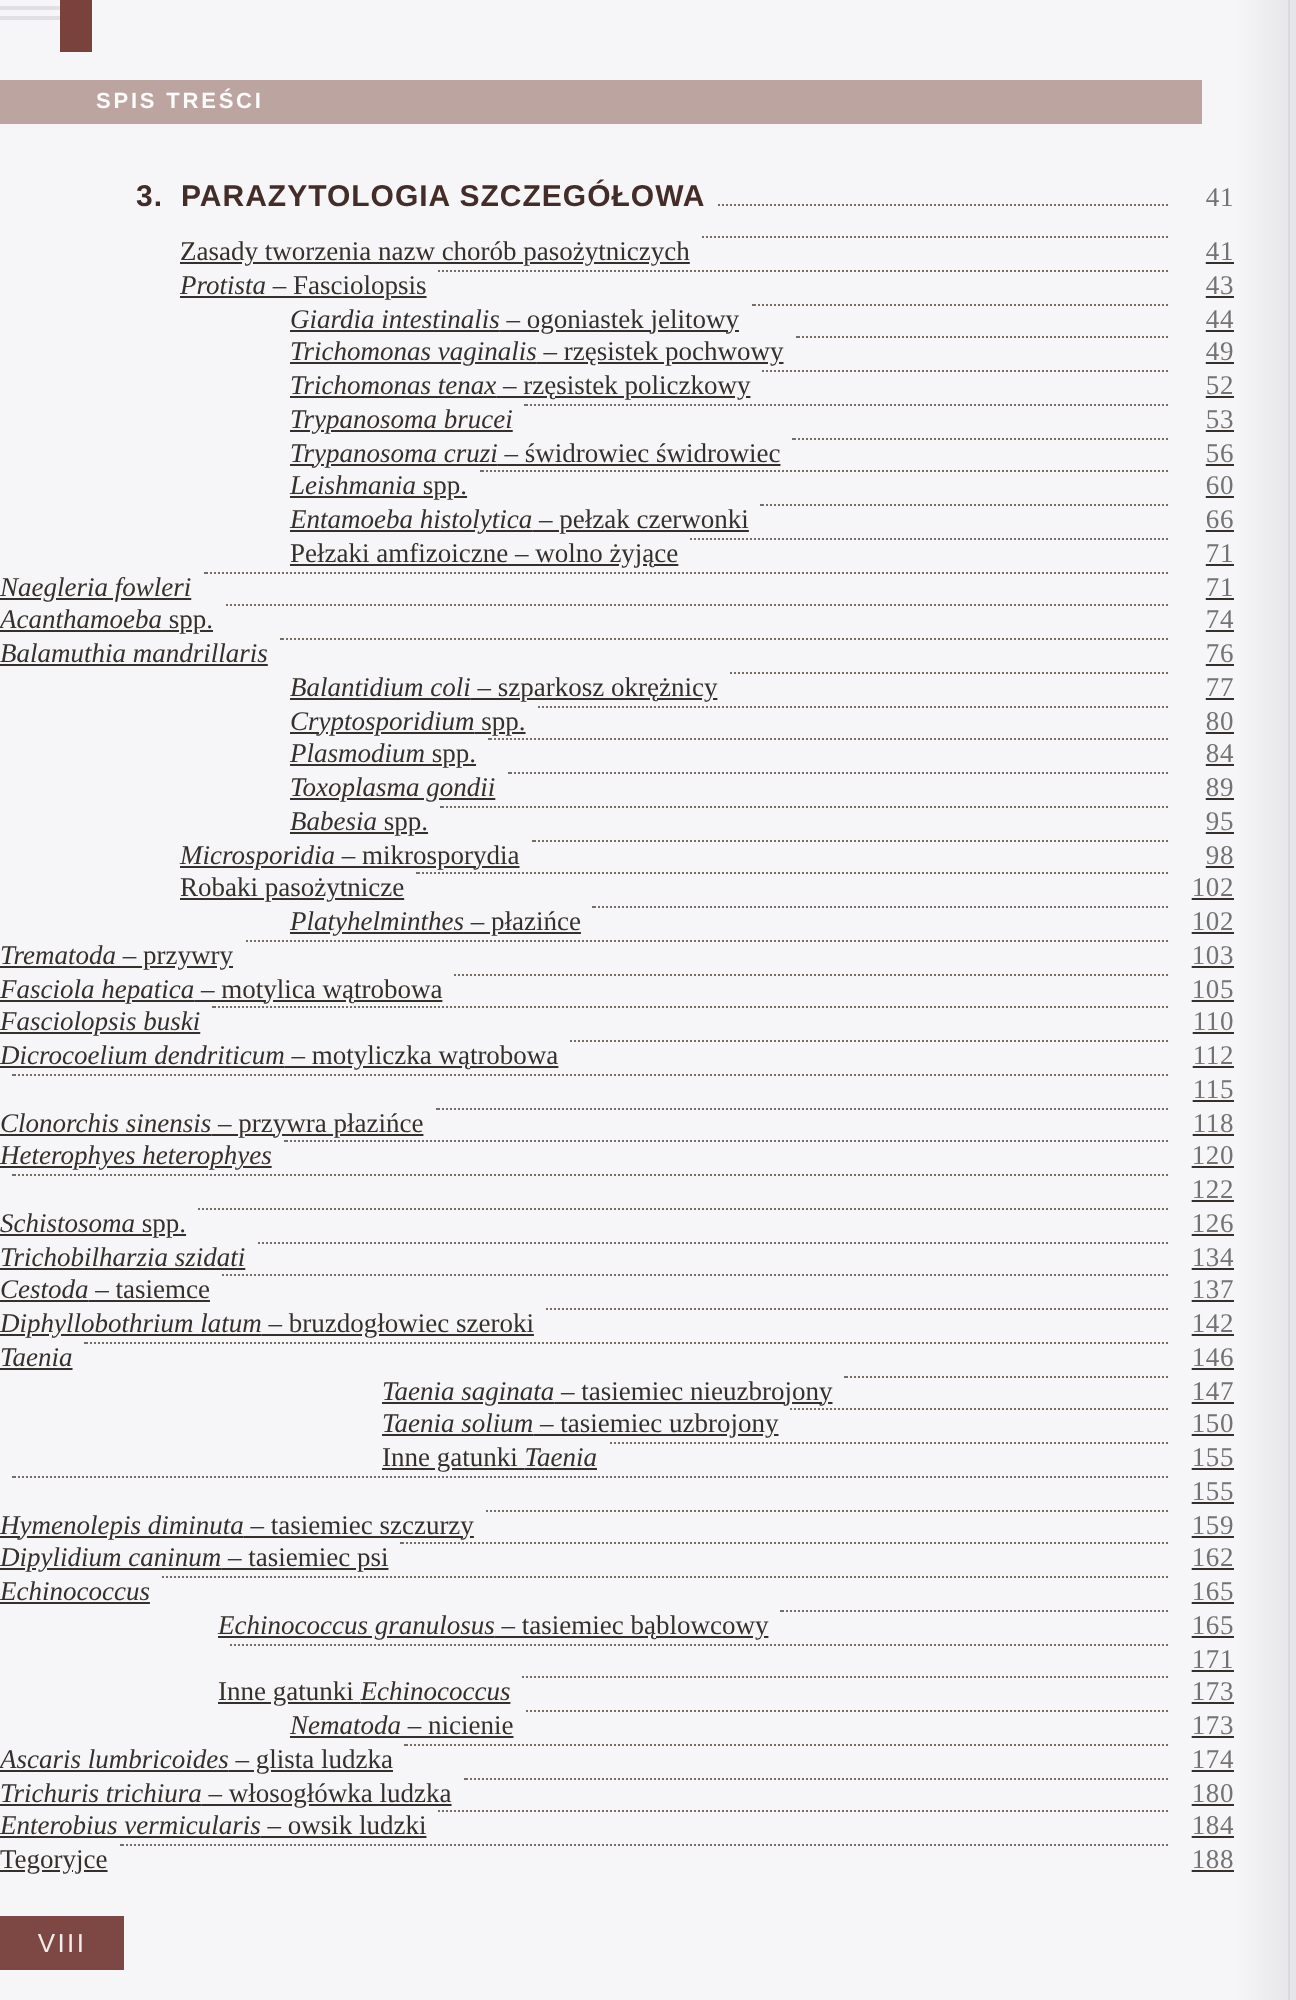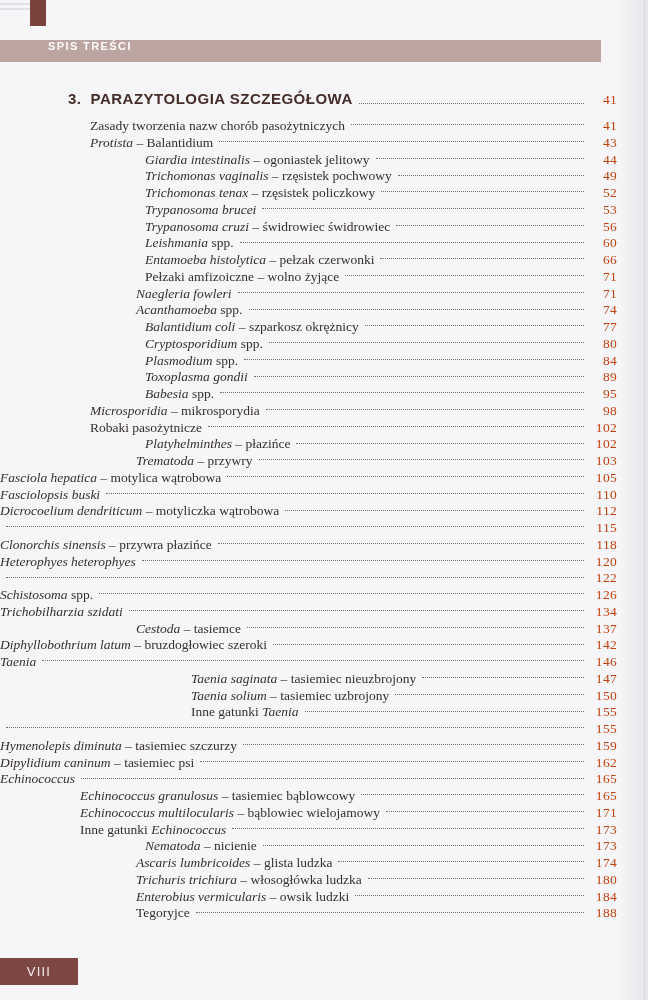--- a/index.html
+++ b/index.html
@@ -16,59 +16,59 @@
     pointer-events:none;
   }
   .edge-line{position:absolute;top:0;left:644px;width:1px;height:1000px;background:#dbd9de;}
   .streak{position:absolute;background:#e2e0e4;}
   .streak.s1{left:0;top:3px;width:46px;height:2px;}
   .streak.s2{left:0;top:8px;width:38px;height:2px;}
   .corner-tab{position:absolute;left:30px;top:0;width:16px;height:26px;background:#7a423d;}
   
   .header-bar{
     position:absolute;left:0;top:40px;width:601px;height:22px;
-    background:#bca5a1;display:flex;
+    background:#bca5a1;display:flex;align-items:center;
   }
   .header-bar .label{
     margin-left:48px;
     font-family:"Liberation Sans","DejaVu Sans",sans-serif;
     font-size:11px;font-weight:600;letter-spacing:1.4px;color:#fdfcfc;
   }
   
   .content{position:absolute;left:0;top:89px;width:617px;}
-  .row{display:flex;align-items:center;line-height:16.75px;height:16.75px;font-size:13.5px;}
+  .row{display:flex;align-items:flex-start;line-height:16.75px;height:16.75px;font-size:13.5px;text-decoration:underline;}
   .chapter-row{
     height:19px;line-height:19px;margin-bottom:10px;
     font-family:"Liberation Sans","DejaVu Sans",sans-serif;
     font-weight:700;font-size:15px;letter-spacing:0.5px;color:#442d29;
     display:flex;align-items:baseline;padding-left:68px;
   }
   .chapter-row .chnum{margin-right:9px;}
   .leader{
     flex:1 1 auto;
     border-bottom:1.6px dotted #776d63;
     margin:0 5px 3px 6px;
     min-width:12px;
   }
   .pg{
     flex:0 0 auto;min-width:28px;text-align:right;
     font-family:"Liberation Serif","DejaVu Serif",serif;
-    font-weight:400;font-size:13.5px;color:#c2410c;letter-spacing:0.3px;
+    font-weight:400;font-size:13.5px;color:#737373;letter-spacing:0.3px;
   }
   .t i{font-style:italic;}
   .t{white-space:nowrap;}
   .lvl1{padding-left:90px;}
   .lvl2{padding-left:113px;margin-left:32px;}
-  .lvl3{padding-left:136px;}
+  .lvl3{}
   .lvl4{}
   .lvl5{padding-left:180px;margin-left:11px;}
-  .lvl6{padding-left:80px;}
+  .lvl6{padding-left:109px;}
   
   .footer-box{
-    position:absolute;left:0;top:958px;width:78px;height:27px;
+    position:absolute;left:0;top:958px;width:62px;height:27px;
     background:#7d4843;display:flex;align-items:center;justify-content:center;
     font-family:"Liberation Sans","DejaVu Sans",sans-serif;
     font-size:13px;letter-spacing:1.2px;color:#f3ecea;
   }
 </style>
 </head>
 <body>
 
 <div class="streak s1"></div>
 <div class="streak s2"></div>
@@ -87,21 +87,21 @@
     <span class="leader"></span>
     <span class="pg">41</span>
   </div>
   <div id="toc-list">
       <div class="row lvl1">
         <span class="t"><span>Zasady tworzenia nazw chorób pasożytniczych</span></span>
         <span class="leader"></span>
         <span class="pg">41</span>
       </div>
       <div class="row lvl1">
-        <span class="t"><i>Protista</i><span> – Balantidium</span></span>
+        <span class="t"><i>Protista</i><span> – Fasciolopsis</span></span>
         <span class="leader"></span>
         <span class="pg">43</span>
       </div>
       <div class="row lvl2">
         <span class="t"><i>Giardia intestinalis</i><span> – ogoniastek jelitowy</span></span>
         <span class="leader"></span>
         <span class="pg">44</span>
       </div>
       <div class="row lvl2">
         <span class="t"><i>Trichomonas vaginalis</i><span> – rzęsistek pochwowy</span></span>
@@ -140,20 +140,25 @@
       </div>
       <div class="row lvl3">
         <span class="t"><i>Naegleria fowleri</i></span>
         <span class="leader"></span>
         <span class="pg">71</span>
       </div>
       <div class="row lvl3">
         <span class="t"><i>Acanthamoeba</i><span> spp.</span></span>
         <span class="leader"></span>
         <span class="pg">74</span>
+      </div>
+      <div class="row lvl3">
+        <span class="t"><i>Balamuthia mandrillaris</i></span>
+        <span class="leader"></span>
+        <span class="pg">76</span>
       </div>
       <div class="row lvl2">
         <span class="t"><i>Balantidium coli</i><span> – szparkosz okrężnicy</span></span>
         <span class="leader"></span>
         <span class="pg">77</span>
       </div>
       <div class="row lvl2">
         <span class="t"><i>Cryptosporidium</i><span> spp.</span></span>
         <span class="leader"></span>
         <span class="pg">80</span>
@@ -284,21 +289,20 @@
         <span class="t"><i>Echinococcus</i></span>
         <span class="leader"></span>
         <span class="pg">165</span>
       </div>
       <div class="row lvl6">
         <span class="t"><i>Echinococcus granulosus</i><span> – tasiemiec bąblowcowy</span></span>
         <span class="leader"></span>
         <span class="pg">165</span>
       </div>
       <div class="row lvl6">
-        <span class="t"><i>Echinococcus multilocularis</i><span> – bąblowiec wielojamowy</span></span>
         <span class="leader"></span>
         <span class="pg">171</span>
       </div>
       <div class="row lvl6">
         <span class="t"><span>Inne gatunki </span><i>Echinococcus</i></span>
         <span class="leader"></span>
         <span class="pg">173</span>
       </div>
       <div class="row lvl2">
         <span class="t"><i>Nematoda</i><span> – nicienie</span></span>

